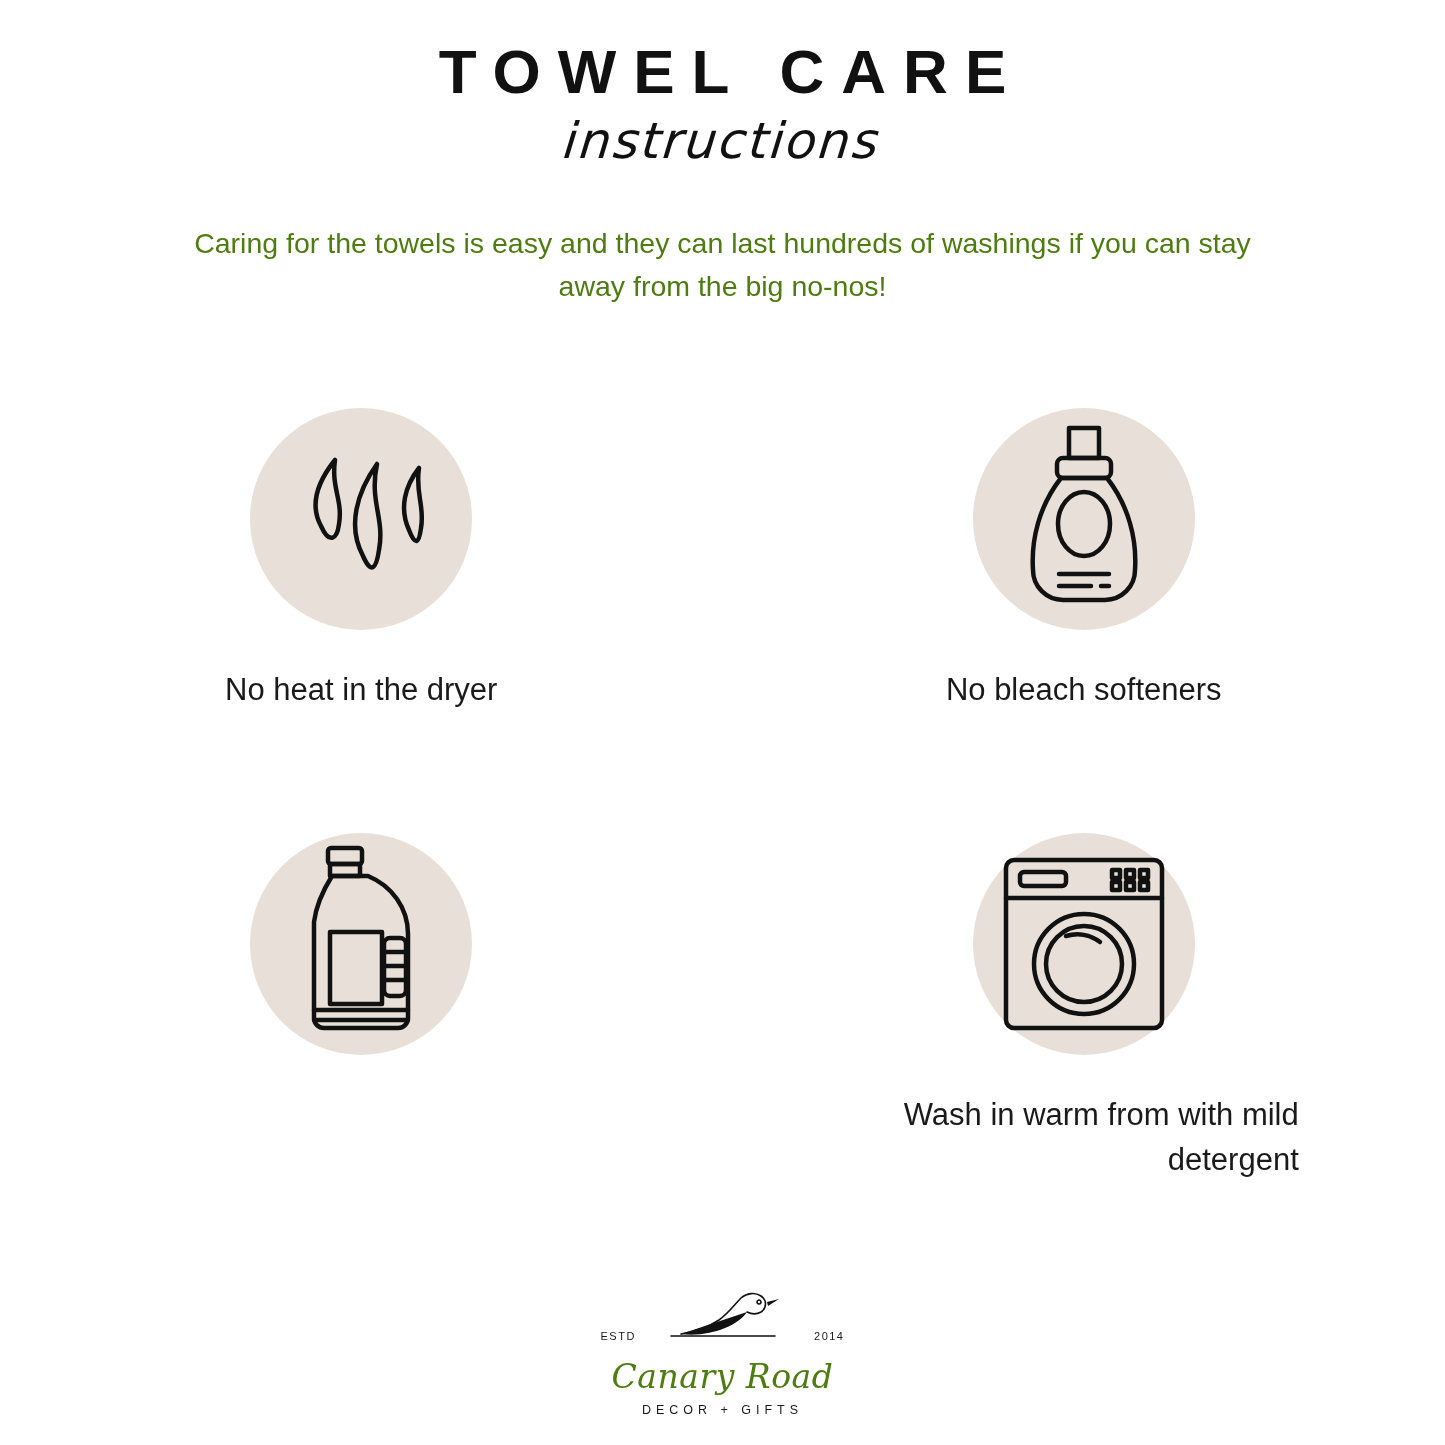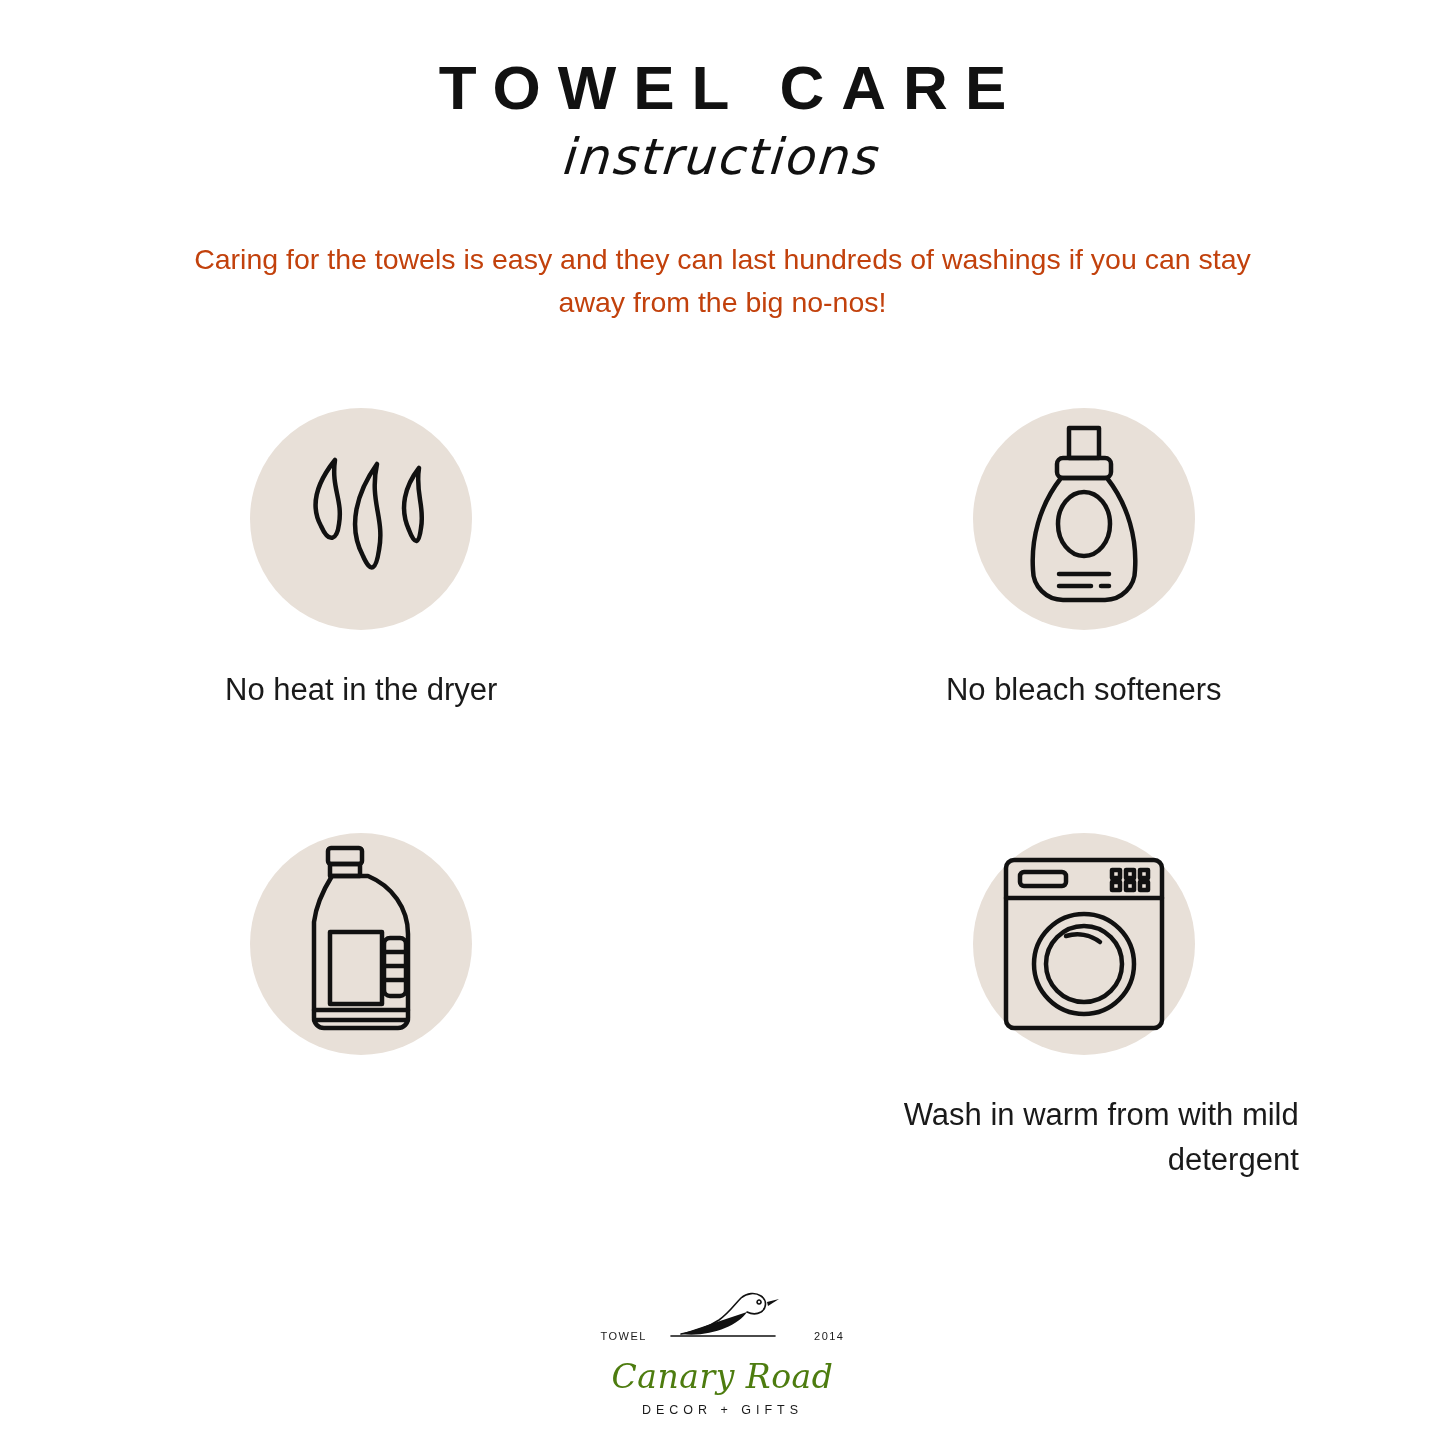--- a/index.html
+++ b/index.html
@@ -16,21 +16,21 @@
   }
   .page {
     position: relative;
     width: 1445px;
     height: 1445px;
     box-sizing: border-box;
   }
 
   
   .header {
-    padding-top: 54px;
+    padding-top: 38px;
     text-align: center;
   }
   .title {
     font-family: "Liberation Sans", sans-serif;
     font-size: 62px;
     font-weight: 700;
     letter-spacing: 17px;
     text-indent: 17px;
     color: #111111;
     line-height: 1.1;
@@ -45,21 +45,21 @@
     letter-spacing: 2px;
     color: #111111;
     transform: skewX(-6deg);
   }
   .intro {
     margin: 52px auto 0 auto;
     width: 1130px;
     text-align: center;
     font-size: 28.5px;
     line-height: 1.5;
-    color: #c2410c;
+    color: #4d7c0f;
   }
 
   
   .grid {
     position: absolute;
     top: 408px;
     left: 0;
     width: 1445px;
     display: grid;
     grid-template-columns: 1fr 1fr;
@@ -229,21 +229,21 @@
           </svg>
         </span>
       </div>
       <div class="card-label">Wash in warm from with mild detergent</div>
     </div>
 
   </div>
 
   <div class="footer">
     <div class="logo-mark">
-      <span class="logo-estd">TOWEL</span>
+      <span class="logo-estd">ESTD</span>
       <span class="logo-year">2014</span>
       <span>
         <svg width="120" height="56" viewBox="0 0 120 56" fill="none" stroke="#111111" stroke-width="1.6" stroke-linecap="round" stroke-linejoin="round">
           <path d="M18 46 C30 44 44 40 56 32 C66 25 72 16 78 10 C84 5 92 4 98 8 C104 12 104 20 98 24 C93 27 88 26 84 24"></path>
           <path d="M84 24 C80 30 72 36 62 40 C50 45 34 48 18 46 Z" fill="#111111" stroke="none"></path>
           <path d="M96 12 a2 2 0 1 0 0.1 0"></path>
           <path d="M104 14 l12 -3 l-11 7 z" fill="#111111" stroke="none"></path>
           <path d="M8 48 h104"></path>
         </svg>
       </span>

